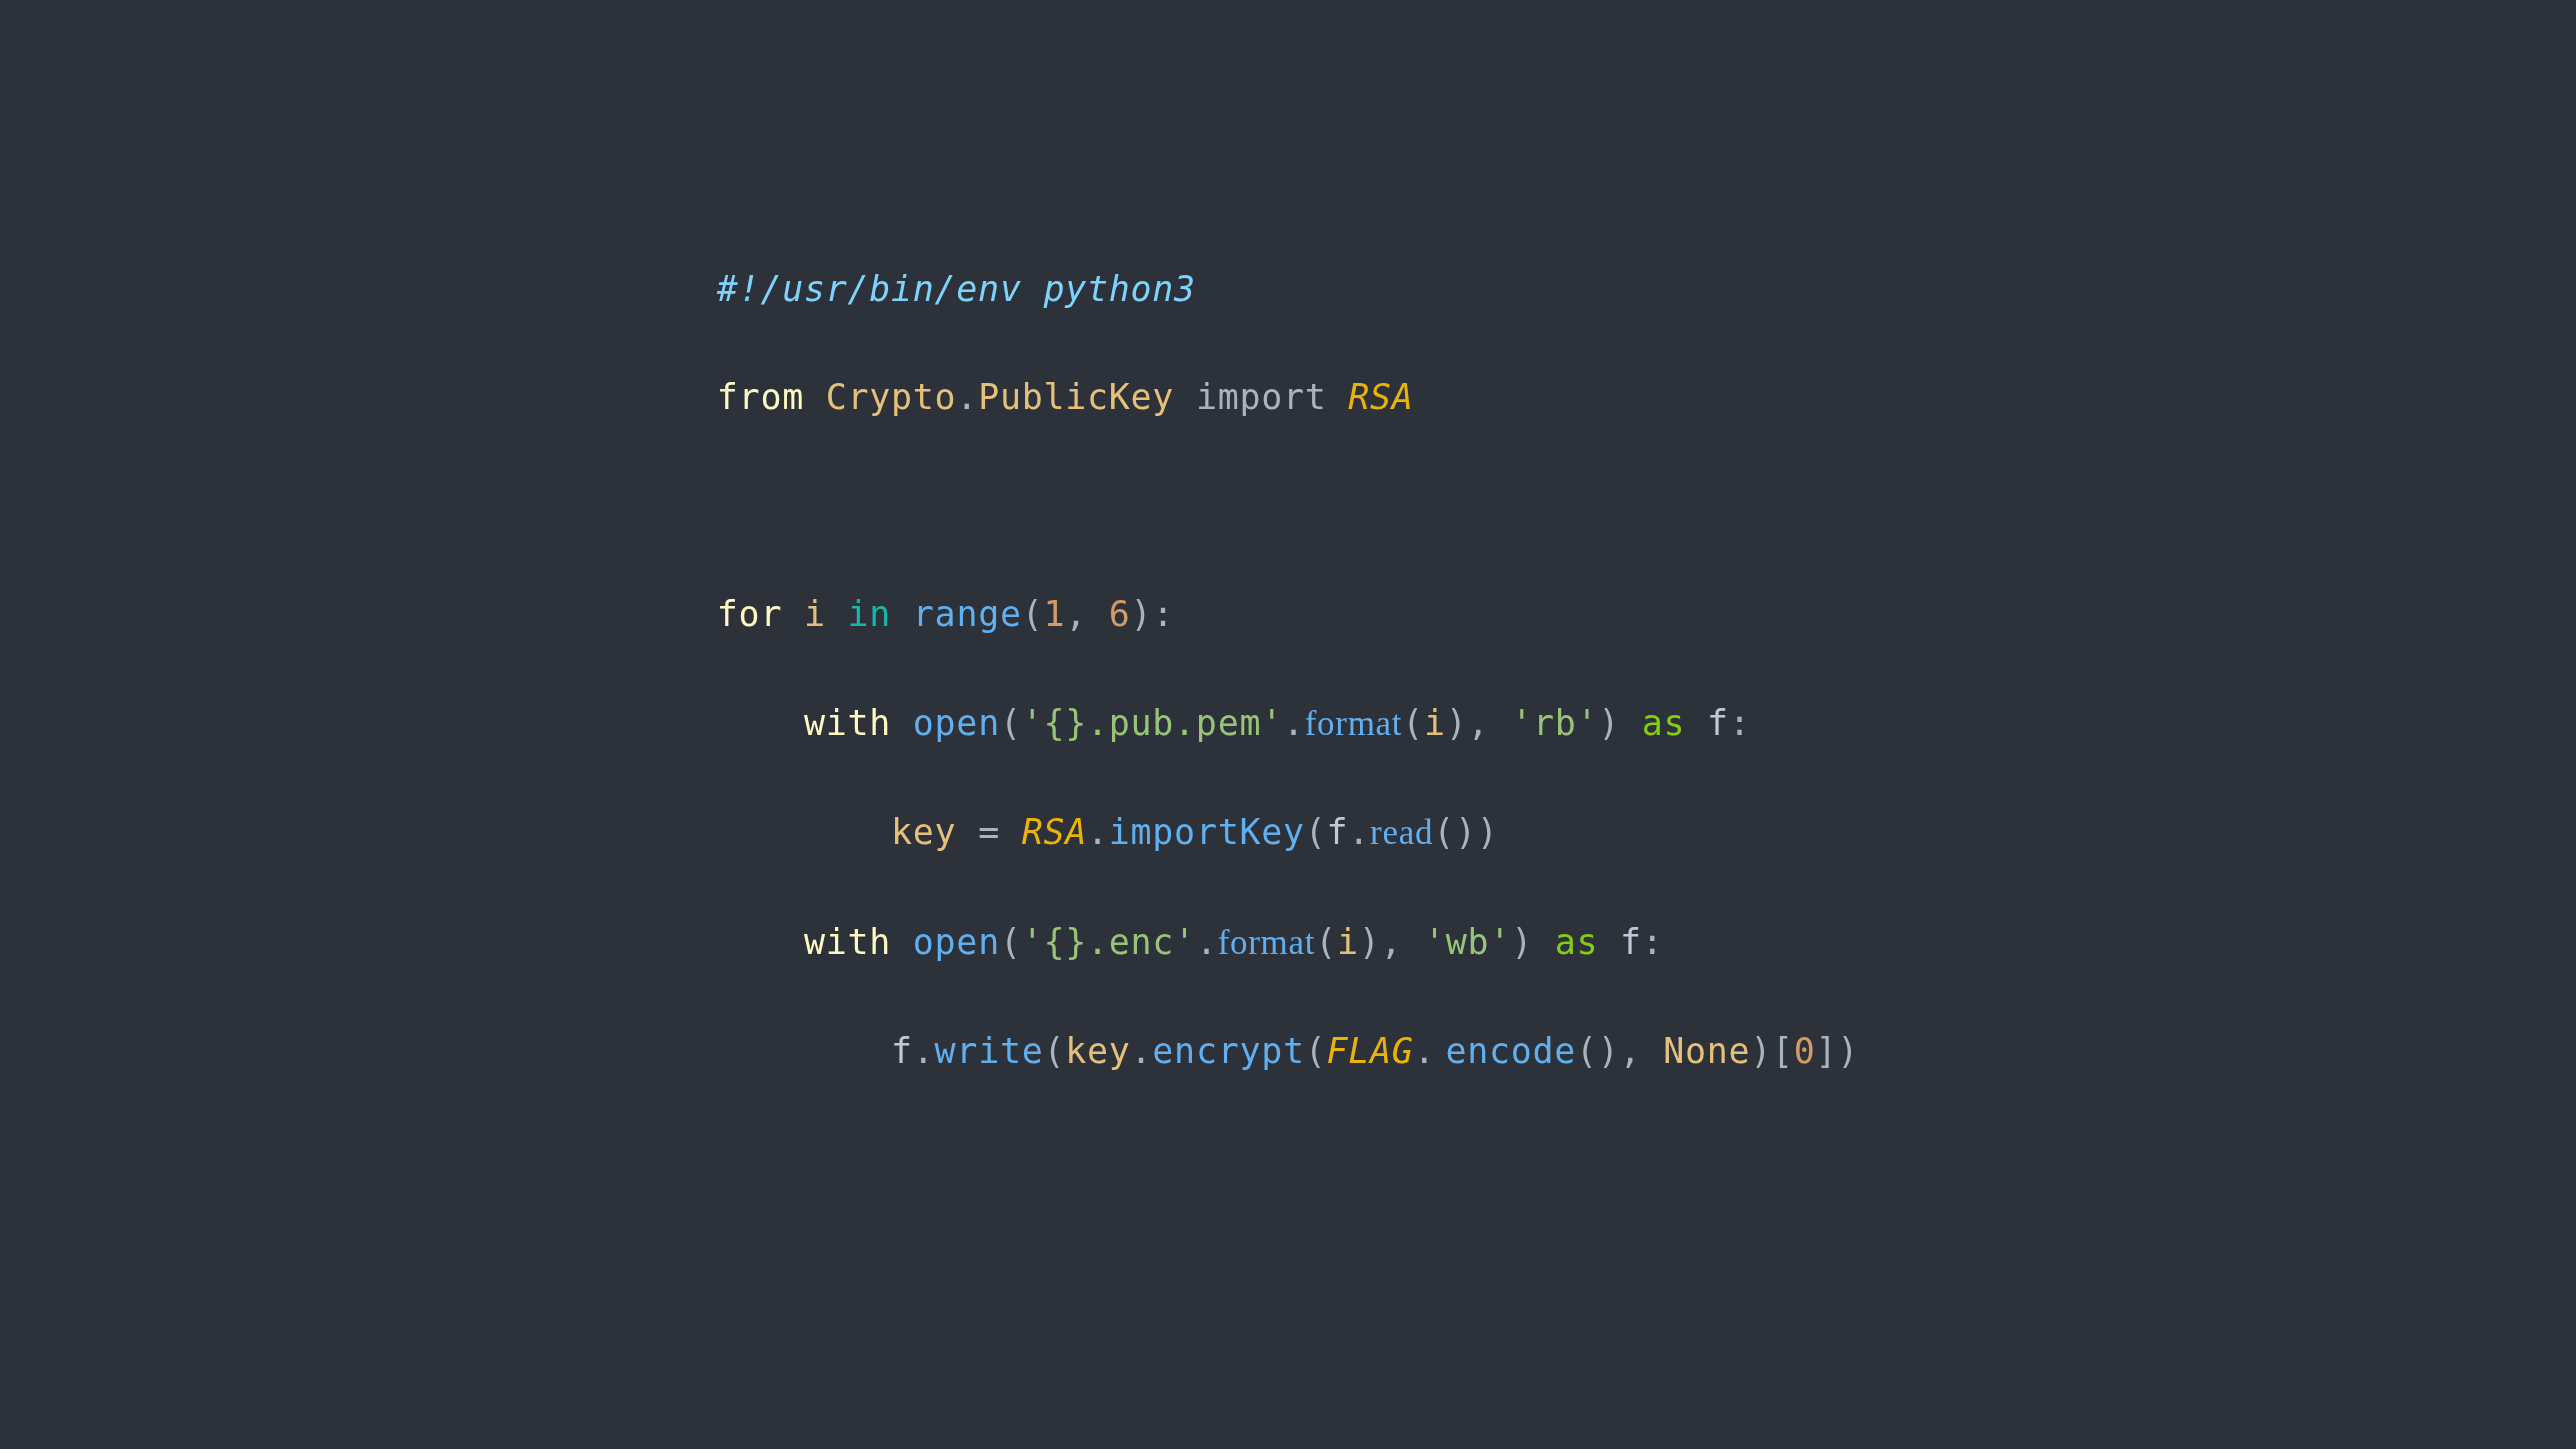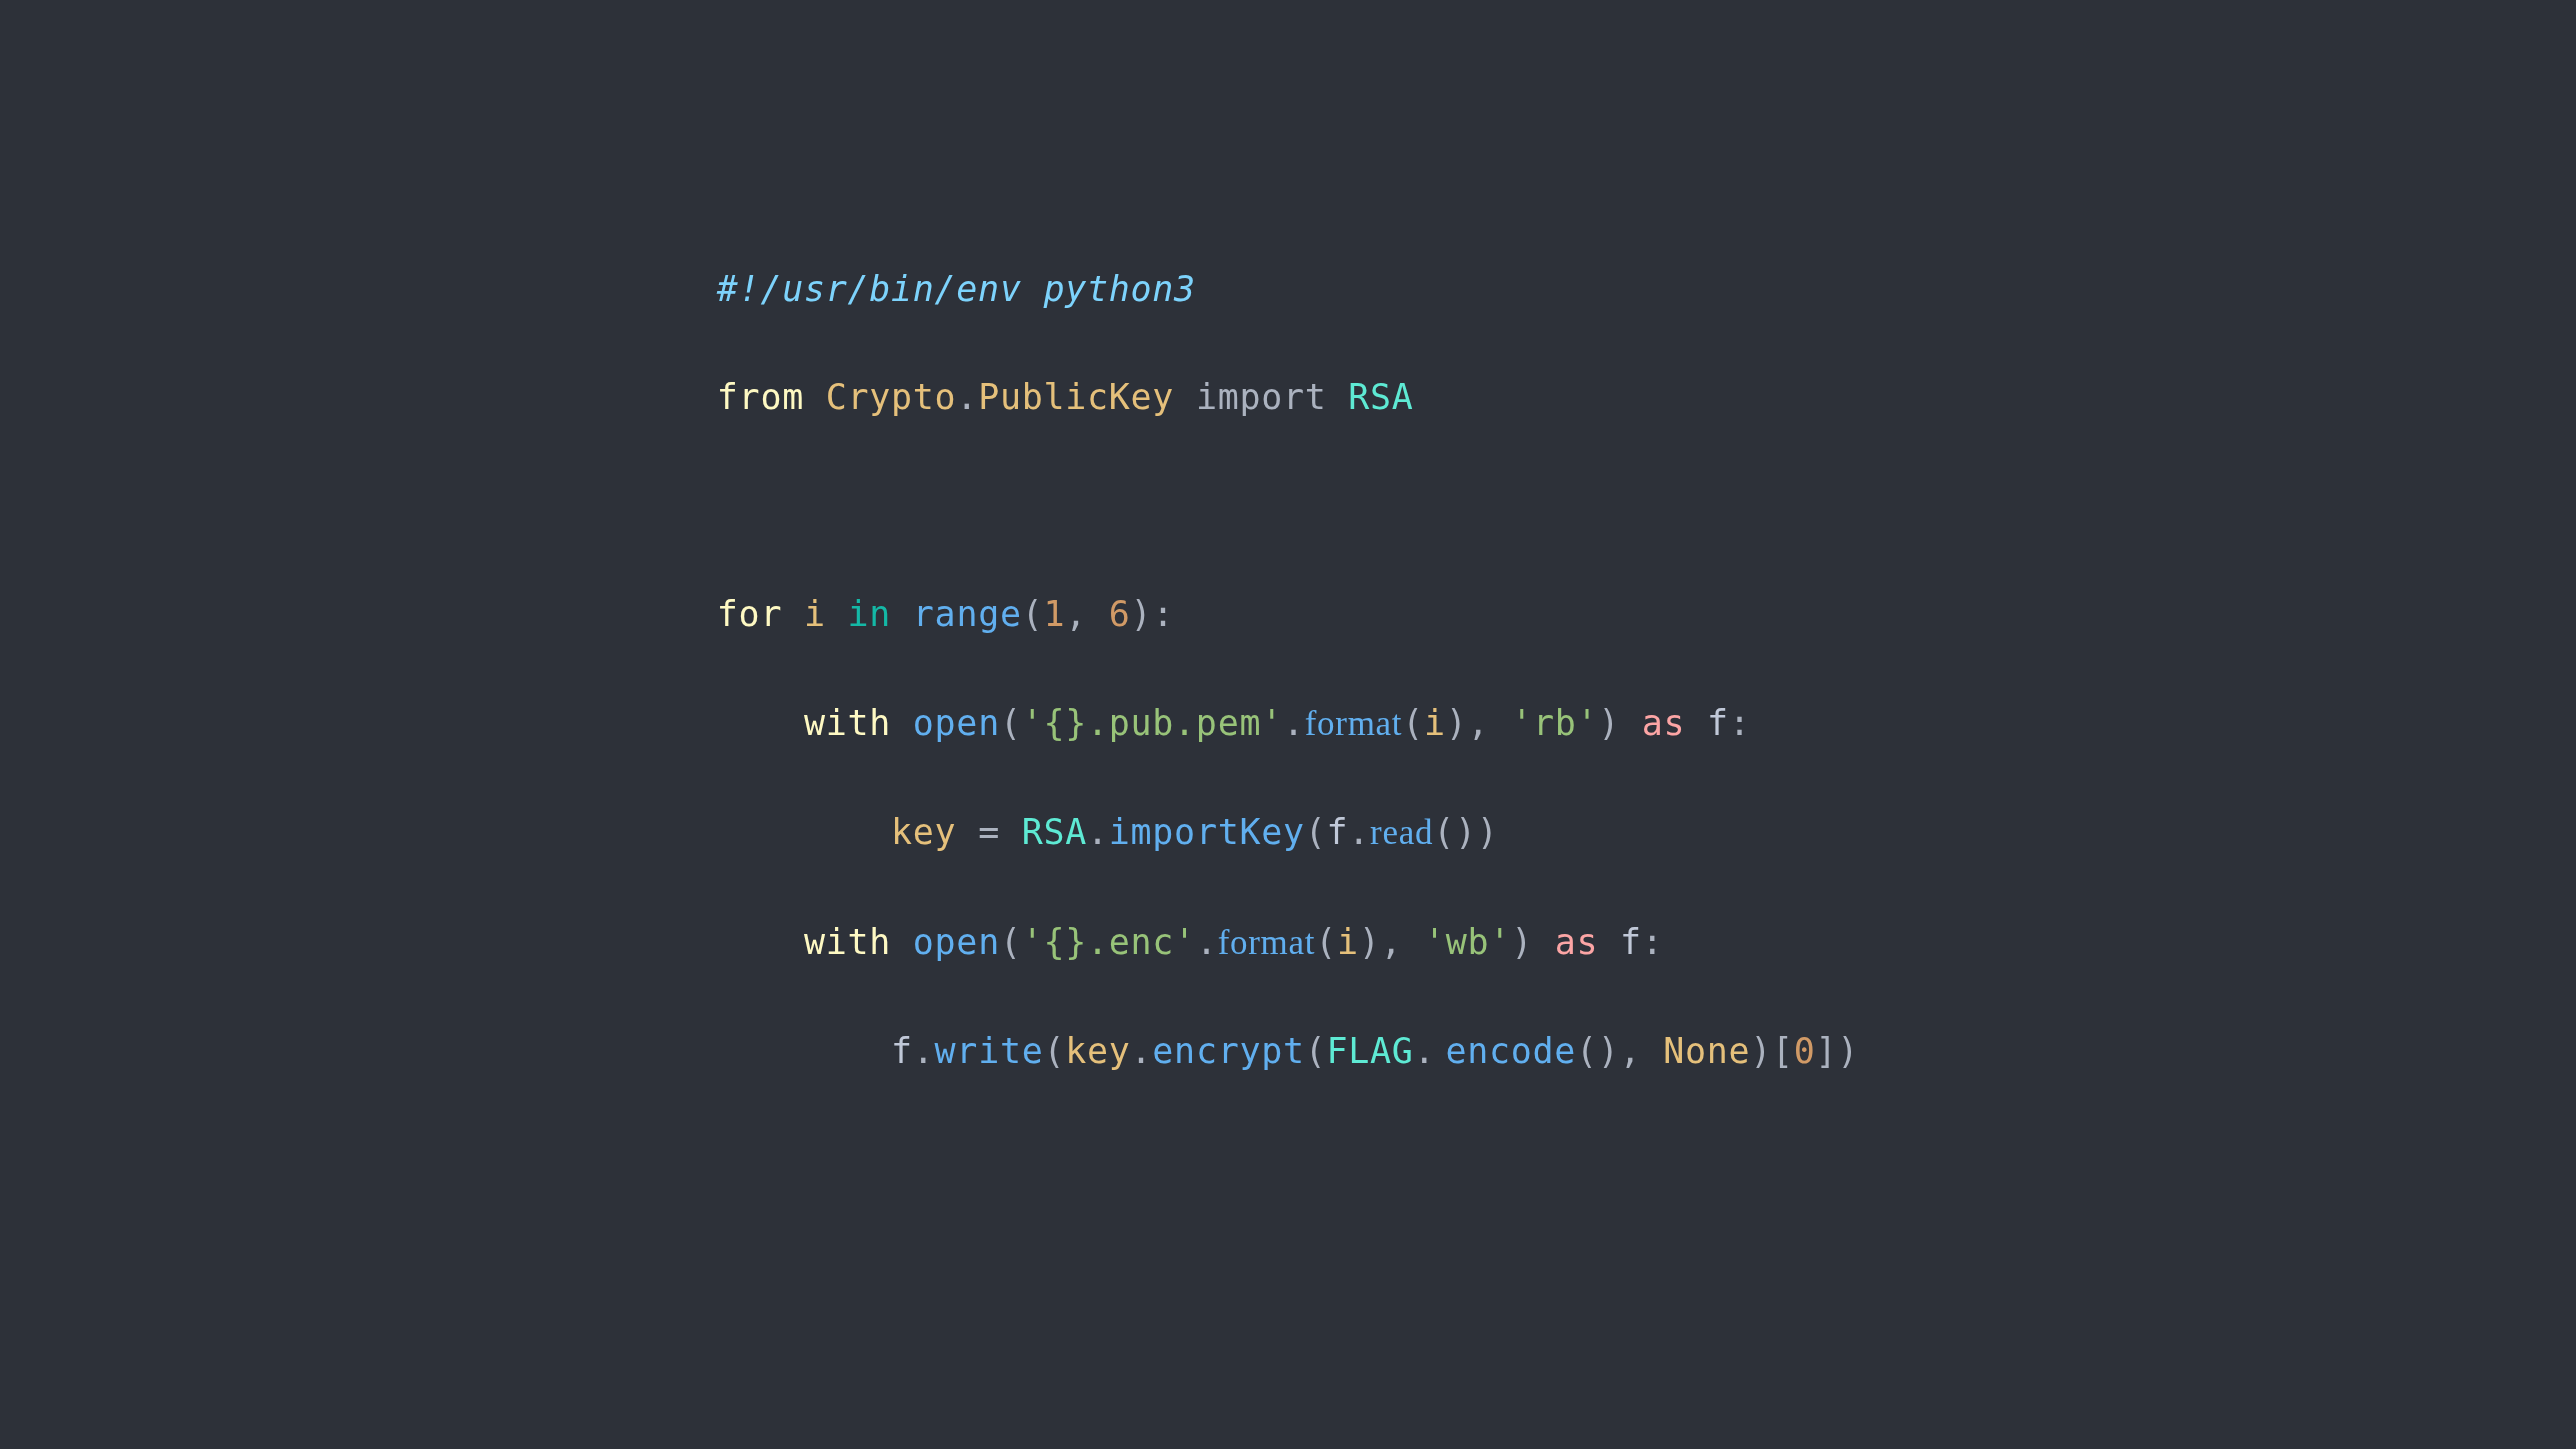--- a/index.html
+++ b/index.html
@@ -33,27 +33,27 @@
 
     .line {
       display: block;
     }
 
     
     .comment    { color: #7dd3fc; font-style: italic; text-align: center; }
     .keyword    { color: #fef9c3; } 
     .module     { color: #e5c07b; text-align: right; } 
     .import-kw  { color: #abb2bf; } 
-    .classname  { color: #5eead4; } 
+    .classname  { color: #eab308; font-style: italic; } 
     .builtin    { color: #61afef; } 
     .number     { color: #d19a66; } 
     .string     { color: #98c379; } 
     .variable   { color: #e5c07b; } 
     .none-kw    { color: #e5c07b; } 
-    .as-kw      { color: #fca5a5; } 
+    .as-kw      { color: #84cc16; } 
     .in-kw      { color: #14b8a6; }
     .plain      { color: #abb2bf; }
     .dot-method { color: #61afef; font-family: Liberation Serif, serif; }
     .encode-fn  { color: #61afef; margin-left: 10px; }
     .encrypt-fn { color: #61afef; }
     .write-fn   { color: #61afef; }
     .importKey-fn { color: #61afef; }
     .f-var      { color: #c0c8d8; }
     .bracket    { color: #abb2bf; }
     .paren      { color: #abb2bf; }

